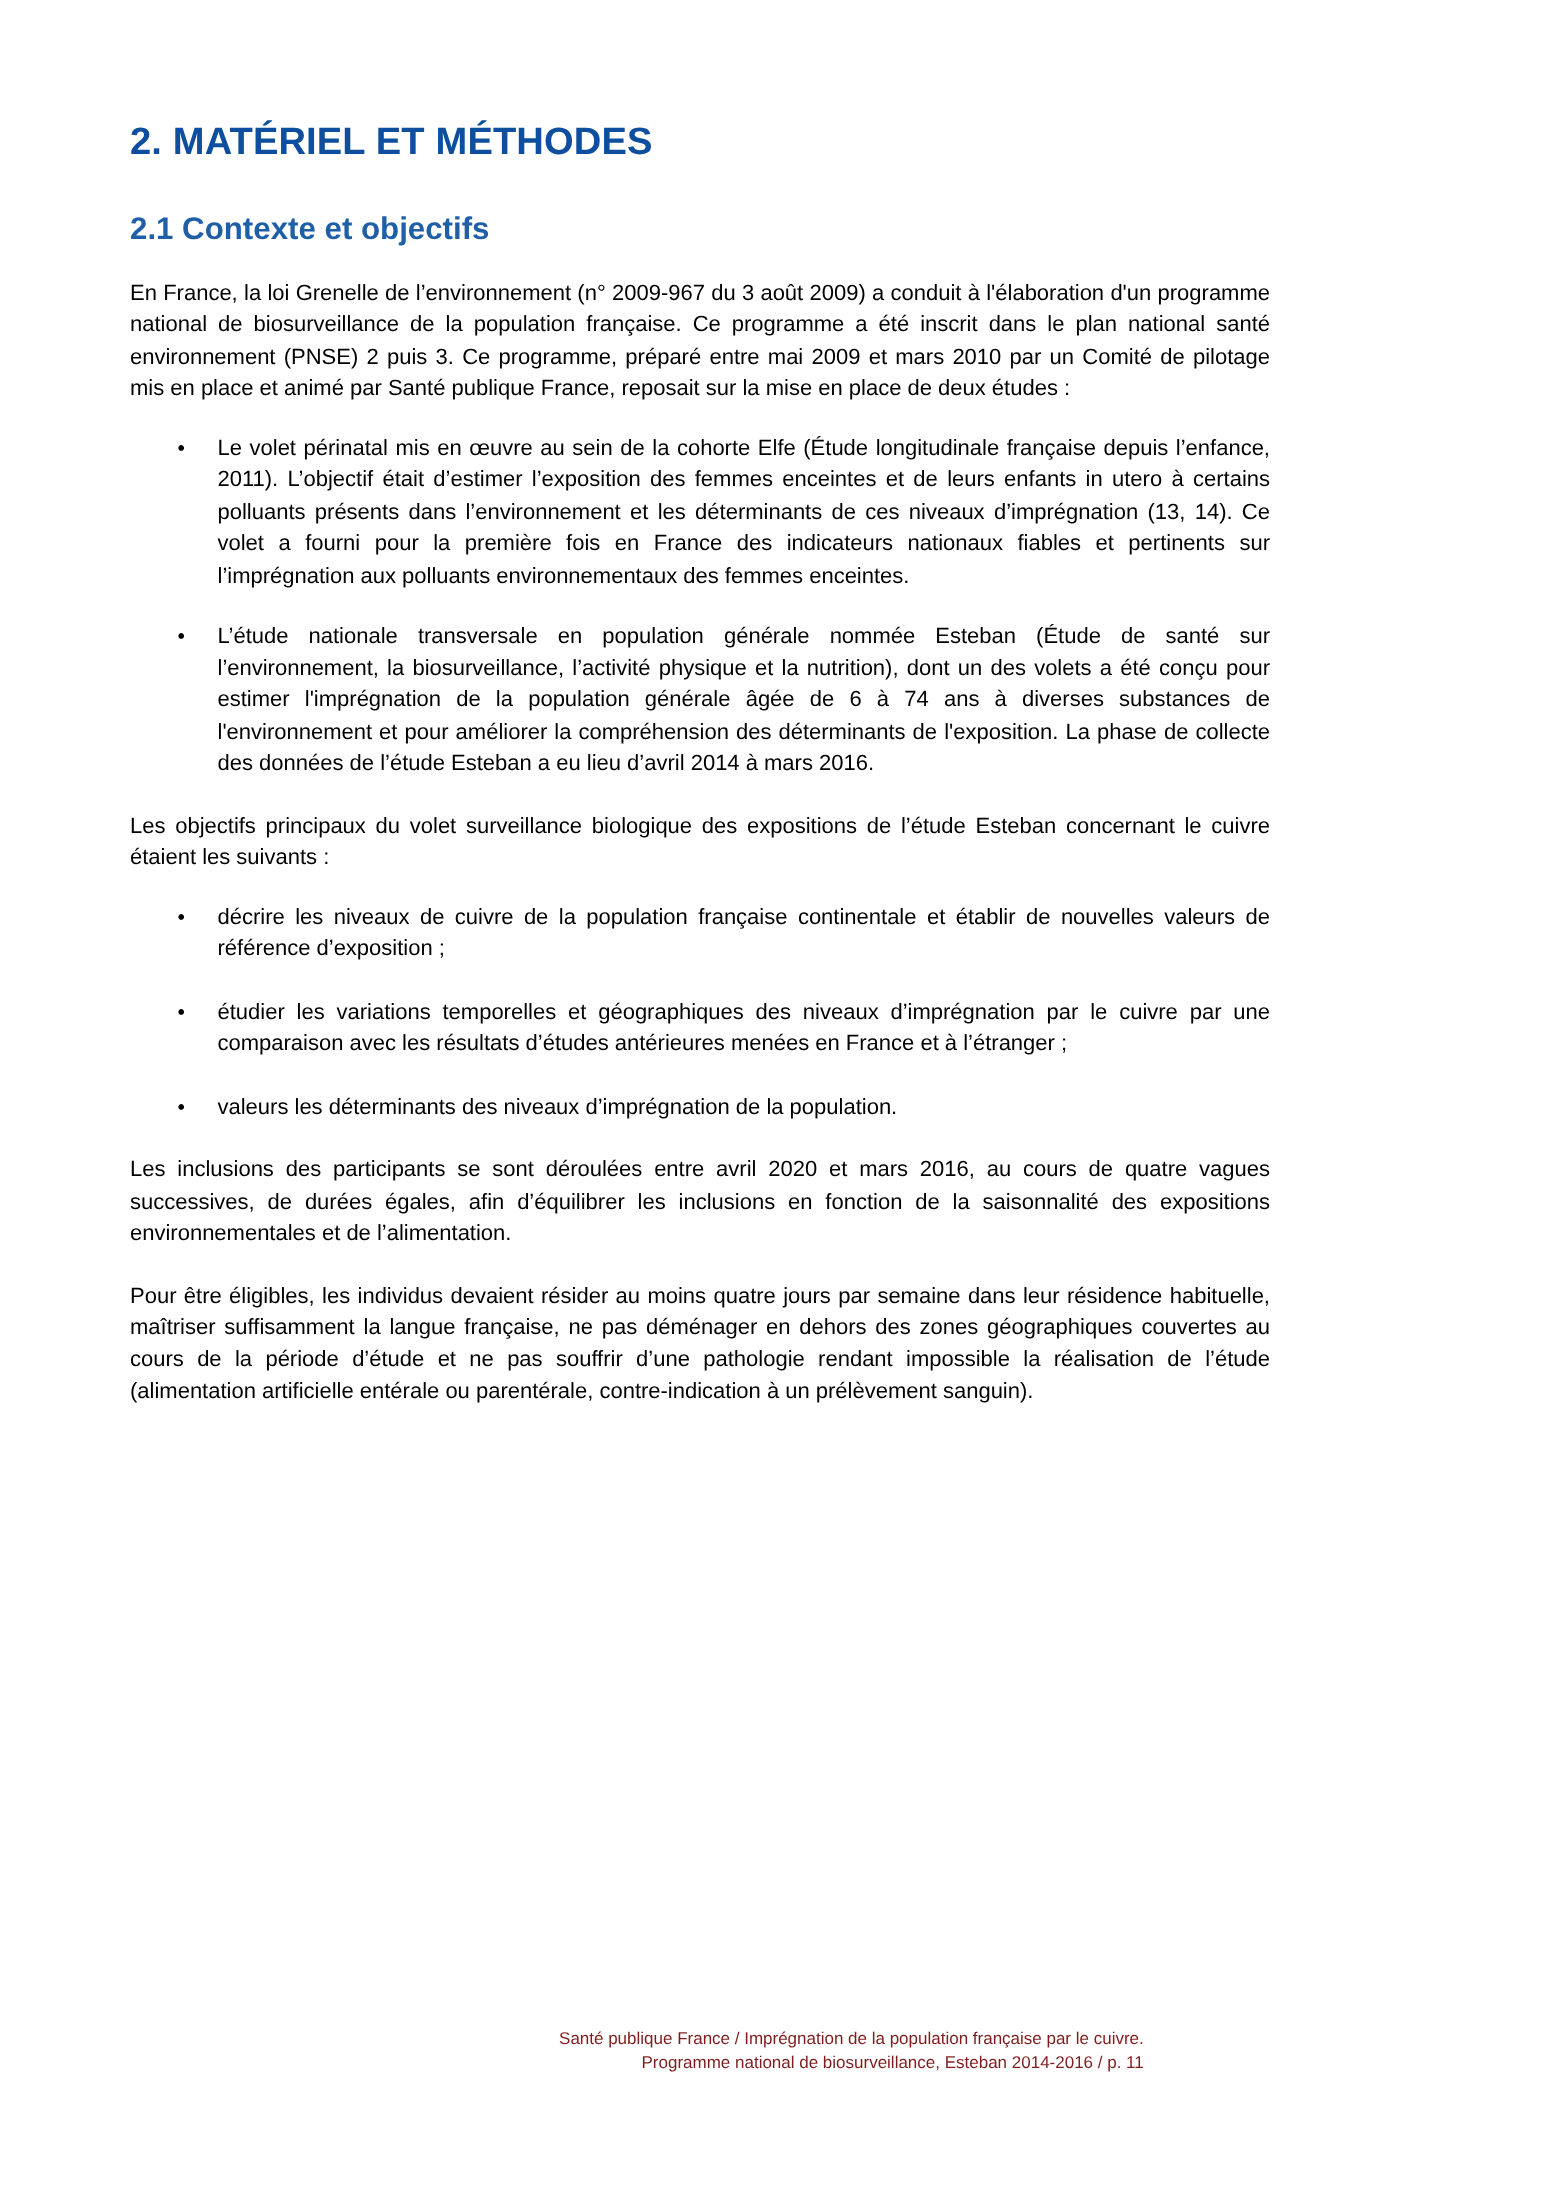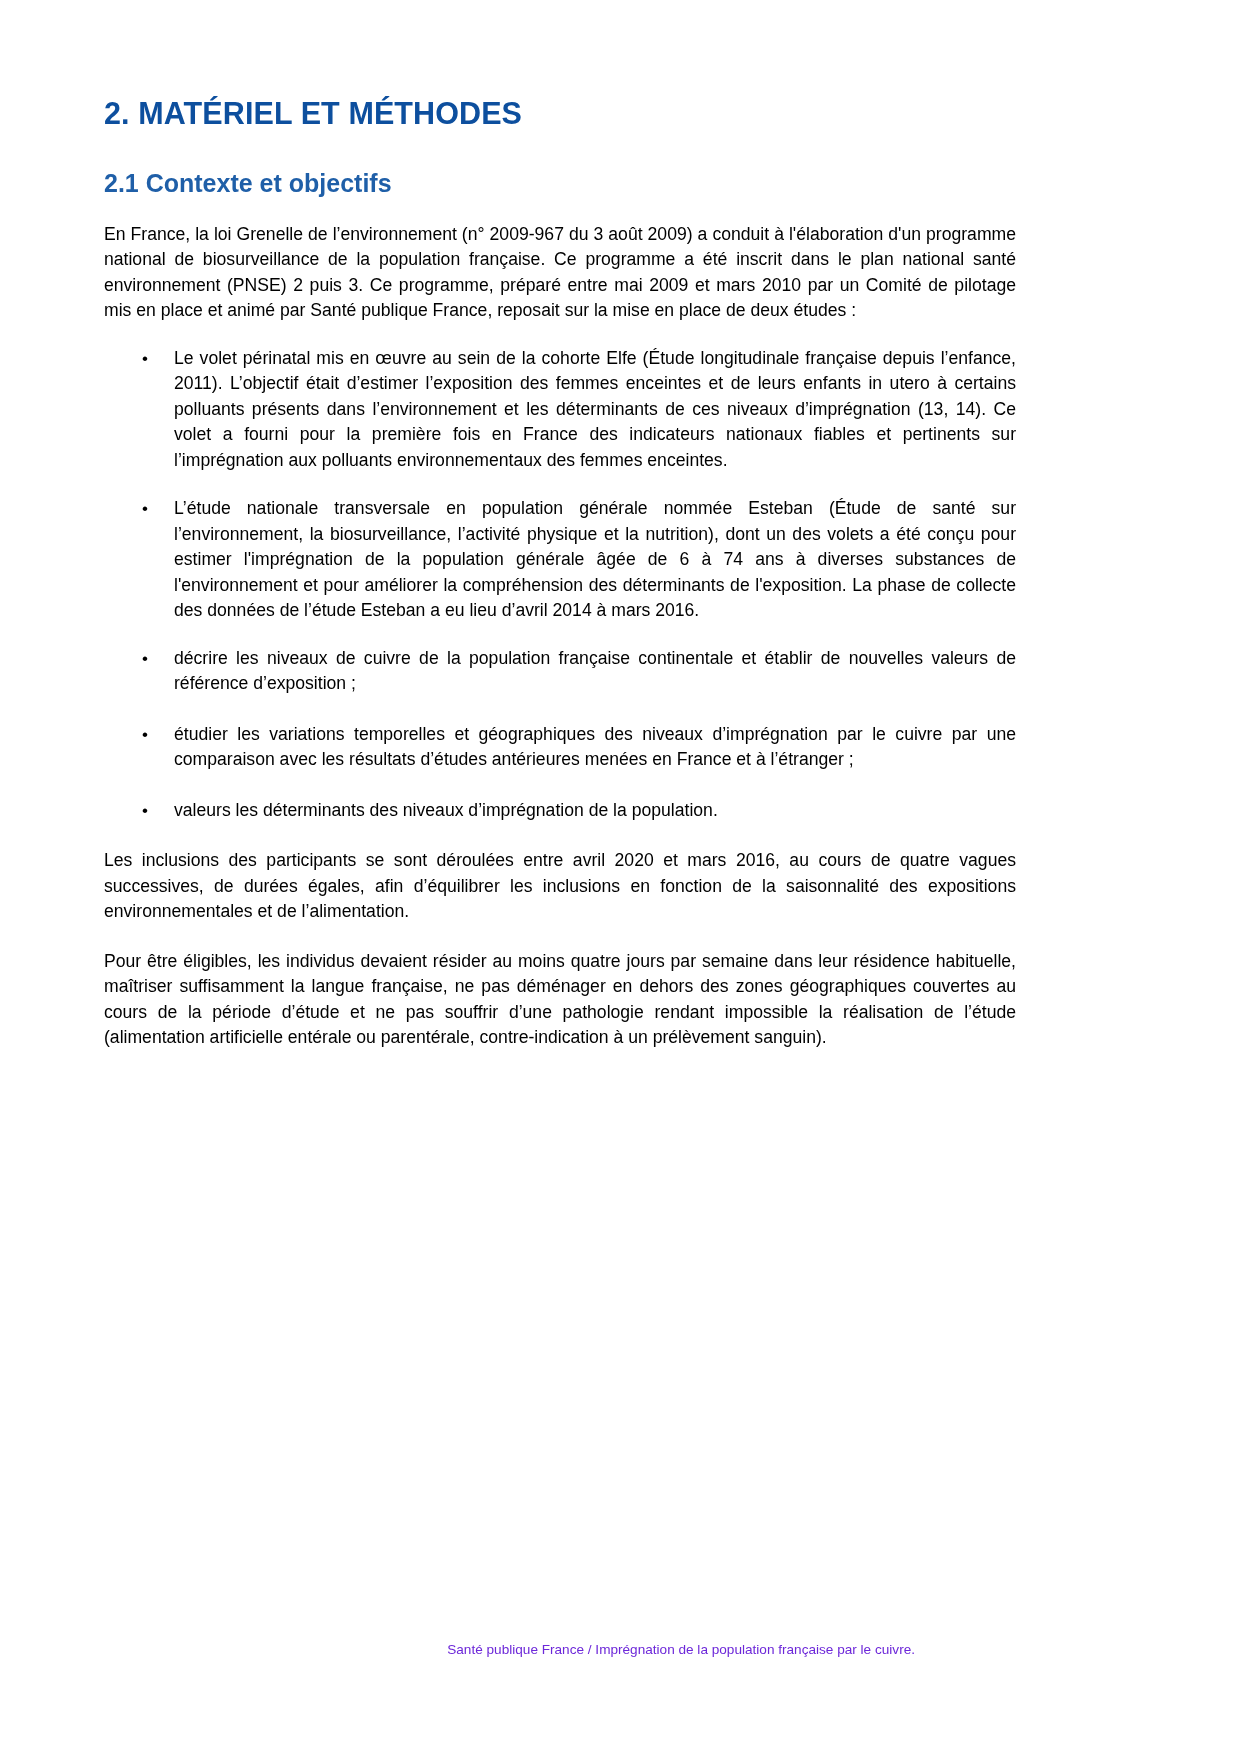--- a/index.html
+++ b/index.html
@@ -77,21 +77,21 @@
     padding-left: 70px;
     margin-bottom: 25px;
   }
   .footer {
     position: absolute;
     left: 0;
     right: 0;
     bottom: 96px;
     padding-right: 120px;
     text-align: right;
-    color: #6d28d9;
+    color: #7f1d1d;
     font-size: 13.6px;
     line-height: 19px;
   }
   .footer div {
     white-space: pre;
   }
 </style>
 </head>
 <body>
 
@@ -108,20 +108,21 @@
       <li>
         <span class="bullet-dot">•</span>
         <span>Le volet périnatal mis en œuvre au sein de la cohorte Elfe (Étude longitudinale française depuis l’enfance, 2011). L’objectif était d’estimer l’exposition des femmes enceintes et de leurs enfants in utero à certains polluants présents dans l’environnement et les déterminants de ces niveaux d’imprégnation (13, 14). Ce volet a fourni pour la première fois en France des indicateurs nationaux fiables et pertinents sur l’imprégnation aux polluants environnementaux des femmes enceintes.</span>
       </li>
       <li>
         <span class="bullet-dot">•</span>
         <span>L’étude nationale transversale en population générale nommée Esteban (Étude de santé sur l’environnement, la biosurveillance, l’activité physique et la nutrition), dont un des volets a été conçu pour estimer l'imprégnation de la population générale âgée de 6 à 74 ans à diverses substances de l'environnement et pour améliorer la compréhension des déterminants de l'exposition. La phase de collecte des données de l’étude Esteban a eu lieu d’avril 2014 à mars 2016.</span>
       </li>
     </ul>
 
+    <p class="para">Les objectifs principaux du volet surveillance biologique des expositions de l’étude Esteban concernant le cuivre étaient les suivants :</p>
 
     <ul class="bullets sub">
       <li>
         <span class="bullet-dot">•</span>
         <span>décrire les niveaux de cuivre de la population française continentale et établir de nouvelles valeurs de référence d’exposition ;</span>
       </li>
       <li>
         <span class="bullet-dot">•</span>
         <span>étudier les variations temporelles et géographiques des niveaux d’imprégnation par le cuivre par une comparaison avec les résultats d’études antérieures menées en France et à l’étranger ;</span>
       </li>
@@ -134,14 +135,15 @@
 
 
     <p class="para">Les inclusions des participants se sont déroulées entre avril 2020 et mars 2016, au cours de quatre vagues successives, de durées égales, afin d’équilibrer les inclusions en fonction de la saisonnalité des expositions environnementales et de l’alimentation.</p>
 
     <p class="para">Pour être éligibles, les individus devaient résider au moins quatre jours par semaine dans leur résidence habituelle, maîtriser suffisamment la langue française, ne pas déménager en dehors des zones géographiques couvertes au cours de la période d’étude et ne pas souffrir d’une pathologie rendant impossible la réalisation de l’étude (alimentation artificielle entérale ou parentérale, contre-indication à un prélèvement sanguin).</p>
 
   </div>
 
   <div class="footer">
     <div>Santé publique France / Imprégnation de la population française par le cuivre.</div>
+    <div>Programme national de biosurveillance, Esteban 2014-2016 / p. 11</div>
   </div>
 </div>
 
 </body></html>

